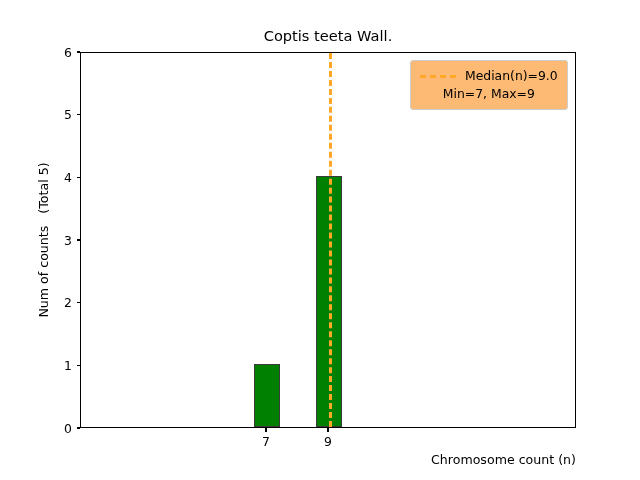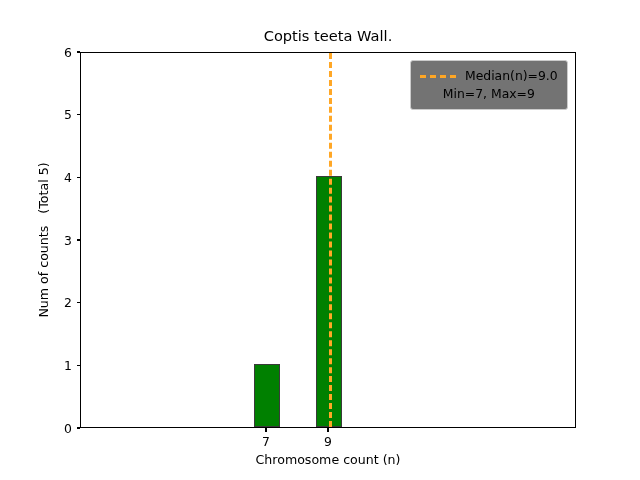--- a/index.html
+++ b/index.html
@@ -125,21 +125,21 @@
     line-height: 16px;
     white-space: nowrap;
   }
 
   
   #xlabel {
     position: absolute;
     left: 80px;
     top: 452px;
     width: 496px;
-    text-align: center;
+    text-align: right;
     font-size: 12.6px;
     line-height: 16px;
     white-space: nowrap;
   }
   #ylabel {
     position: absolute;
     left: 0;
     top: 0;
     width: 376px;
     text-align: center;
@@ -149,21 +149,21 @@
     transform-origin: 0 0;
     transform: translate(36px, 428px) rotate(-90deg);
   }
 
   
   #legend {
     position: absolute;
     left: 410px;
     top: 60px;
     box-sizing: border-box;
-    background: #737373;
+    background: #fdba74;
     border: 0.9px solid #cccccc;
     border-radius: 3px;
     padding: 6px 9px 6px 9px;
   }
   .legend-row {
     display: flex;
     align-items: center;
     height: 18px;
   }
   .legend-swatch {

